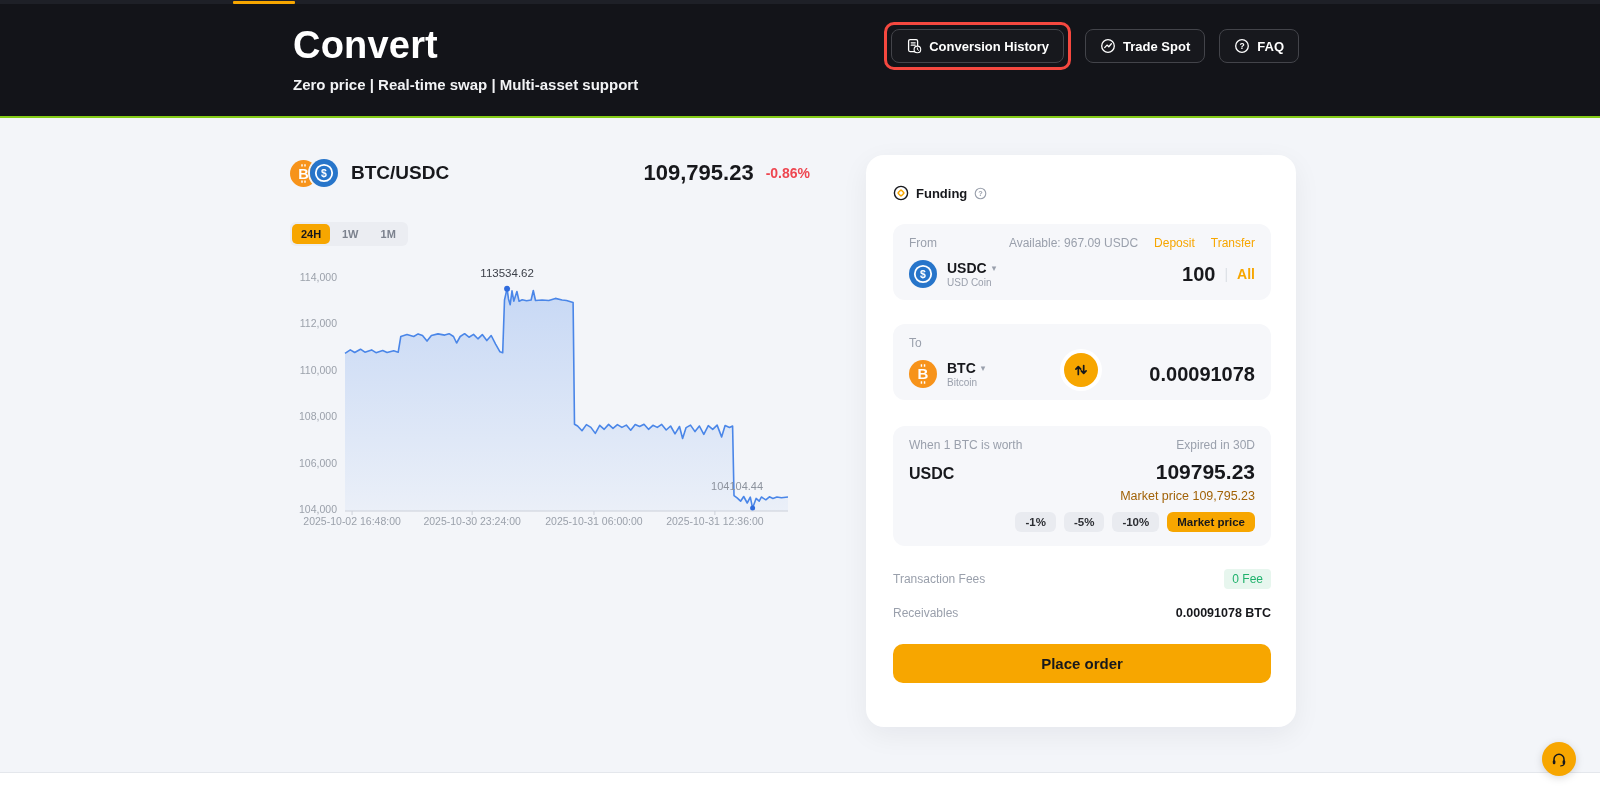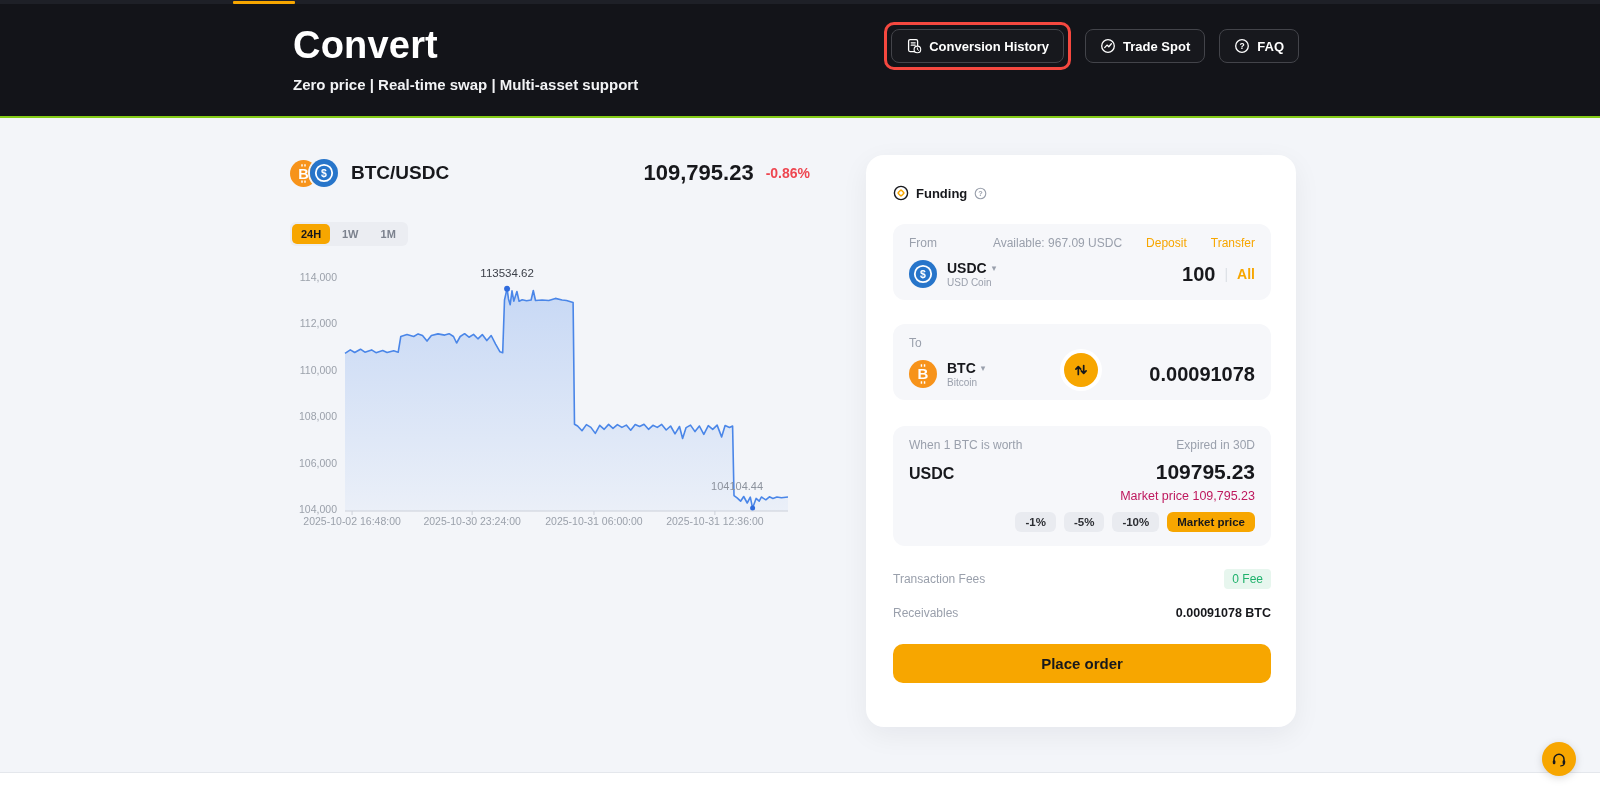--- a/index.html
+++ b/index.html
@@ -43,37 +43,37 @@
   .tab-instant { position:absolute; left:0; top:0; width:224px; height:64px; background:#e9ecf2; border-top-left-radius:18px; clip-path:polygon(0 0,100% 0,calc(100% - 24px) 100%,0 100%); display:flex; align-items:center; justify-content:center; font-size:23px; font-weight:700; color:#b9bfcb; cursor:pointer; }
   .tab-limit { position:absolute; left:224px; right:0; top:0; height:64px; display:flex; align-items:center; justify-content:center; font-size:23px; font-weight:700; color:#0f1014; cursor:pointer; }
   .card-body { padding:30px 25px 0 27px; }
   .funding-row { display:flex; align-items:center; gap:7px; }
   .funding-row .flabel { font-size:13px; font-weight:600; color:#17181c; }
   .box { background:#f6f7fa; border-radius:12px; padding:12px 16px; }
   .box.from { margin-top:23px; }
   .box.to { margin-top:24px; }
   .row-between { display:flex; align-items:center; justify-content:space-between; }
   .lab { font-size:12px; color:#9aa0ac; }
-  .avail { display:flex; gap:24px; font-size:12px; }
+  .avail { display:flex; gap:16px; font-size:12px; }
   .avail .orange { color:#f7a600; cursor:pointer; }
   .coin-line { margin-top:10px; display:flex; align-items:center; }
   .coin-meta { margin-left:10px; }
   .coin-name-row { display:flex; align-items:center; gap:5px; font-size:14px; font-weight:700; color:#17181c; }
   .caret { font-size:9px; color:#9aa0ac; }
   .coin-sub { font-size:10px; color:#9aa0ac; margin-top:1px; }
   .amount-group { margin-left:auto; display:flex; align-items:center; gap:9px; }
   .amount { font-size:20px; font-weight:700; color:#17181c; }
   .amt-div { color:#dcdfe5; font-size:14px; }
   .all-btn { color:#f7a600; font-size:14px; font-weight:700; cursor:pointer; }
   .swap-fab { position:absolute; left:50%; top:215px; transform:translate(-50%,-50%); width:34px; height:34px; border-radius:50%; background:#f7a600; box-shadow:0 0 0 4px #fff; display:flex; align-items:center; justify-content:center; cursor:pointer; border:none; z-index:2; }
   .box.pricebox { margin-top:26px; padding-bottom:14px; }
   .pb-row2 { display:flex; align-items:baseline; justify-content:space-between; margin-top:8px; }
   .pb-quote { font-size:16px; font-weight:700; color:#17181c; }
   .pb-price { font-size:21px; font-weight:700; color:#17181c; }
-  .pb-market { text-align:right; font-size:12.5px; color:#be185d; margin-top:5px; }
+  .pb-market { text-align:right; font-size:12.5px; color:#a16207; margin-top:5px; }
   .pb-pills { display:flex; justify-content:flex-end; gap:8px; margin-top:9px; }
   .pct-pill { background:#e9ebf0; border-radius:6px; padding:4px 10px; font-size:11.5px; font-weight:600; color:#2c2e33; cursor:pointer; }
   .pct-pill.market { background:#f7a600; color:#17181c; font-weight:700; }
   .fees-row { display:flex; align-items:center; justify-content:space-between; margin-top:23px; }
   .fee-pill { background:#e7f6ee; color:#20b26c; font-size:12px; border-radius:4px; padding:3px 8px; }
   .recv-row { display:flex; align-items:center; justify-content:space-between; margin-top:17px; }
   .recv-val { font-size:12.5px; font-weight:700; color:#17181c; }
   .place-btn { display:block; width:100%; margin-top:24px; height:39px; background:#f7a600; border:none; border-radius:10px; font-size:15px; font-weight:700; color:#17181c; cursor:pointer; font-family:inherit; }
 
   .footer-strip { position:absolute; left:0; bottom:0; width:100%; height:26px; background:#fff; border-top:1px solid #e4e7ec; }

